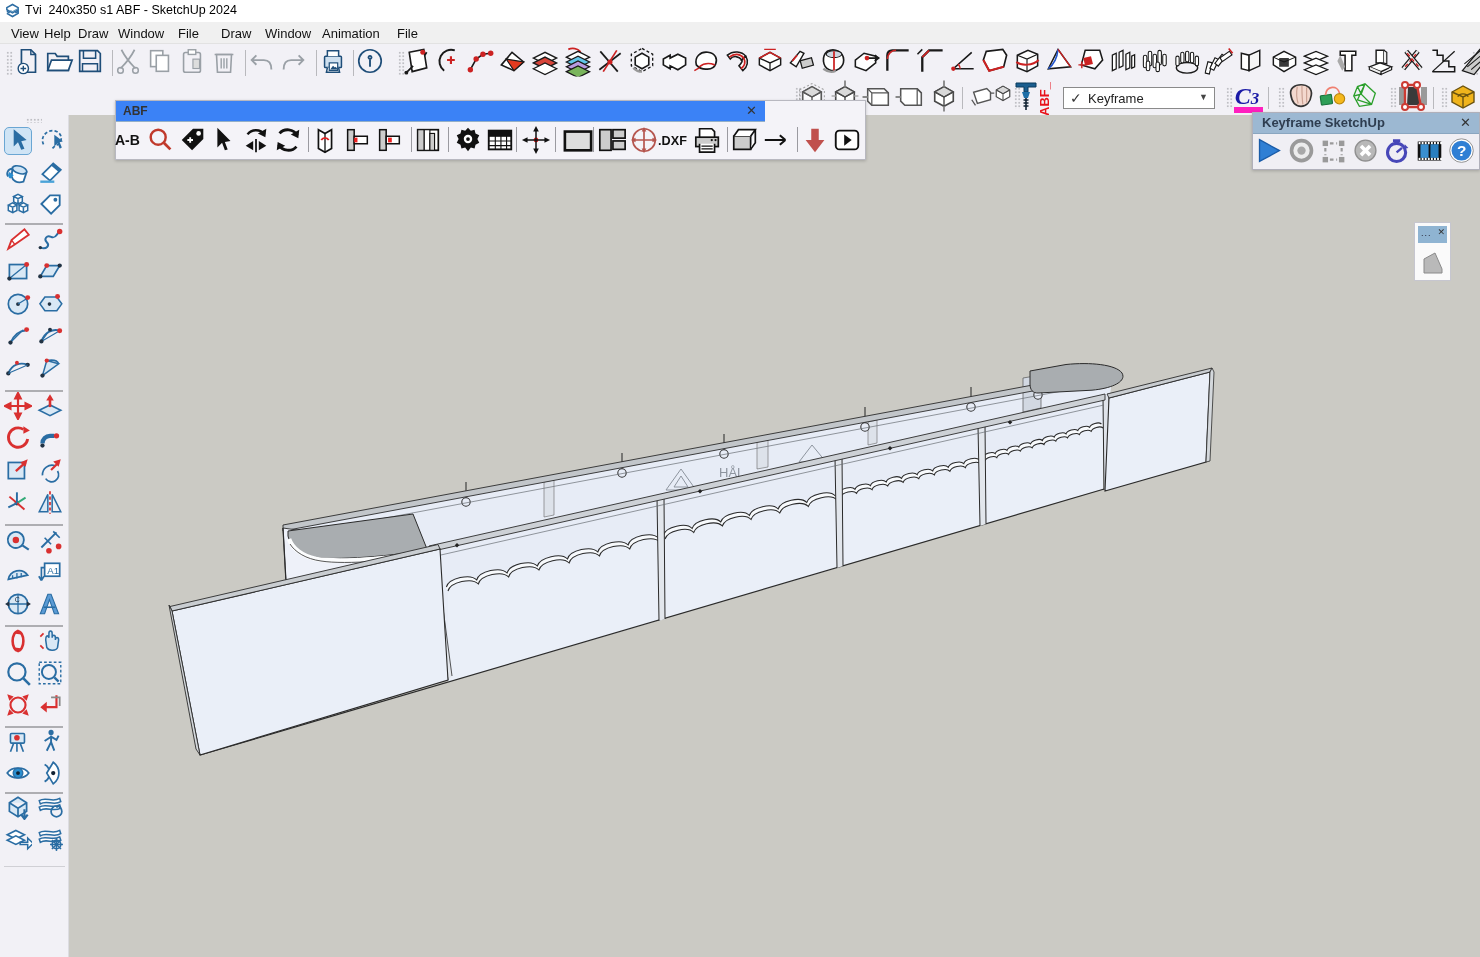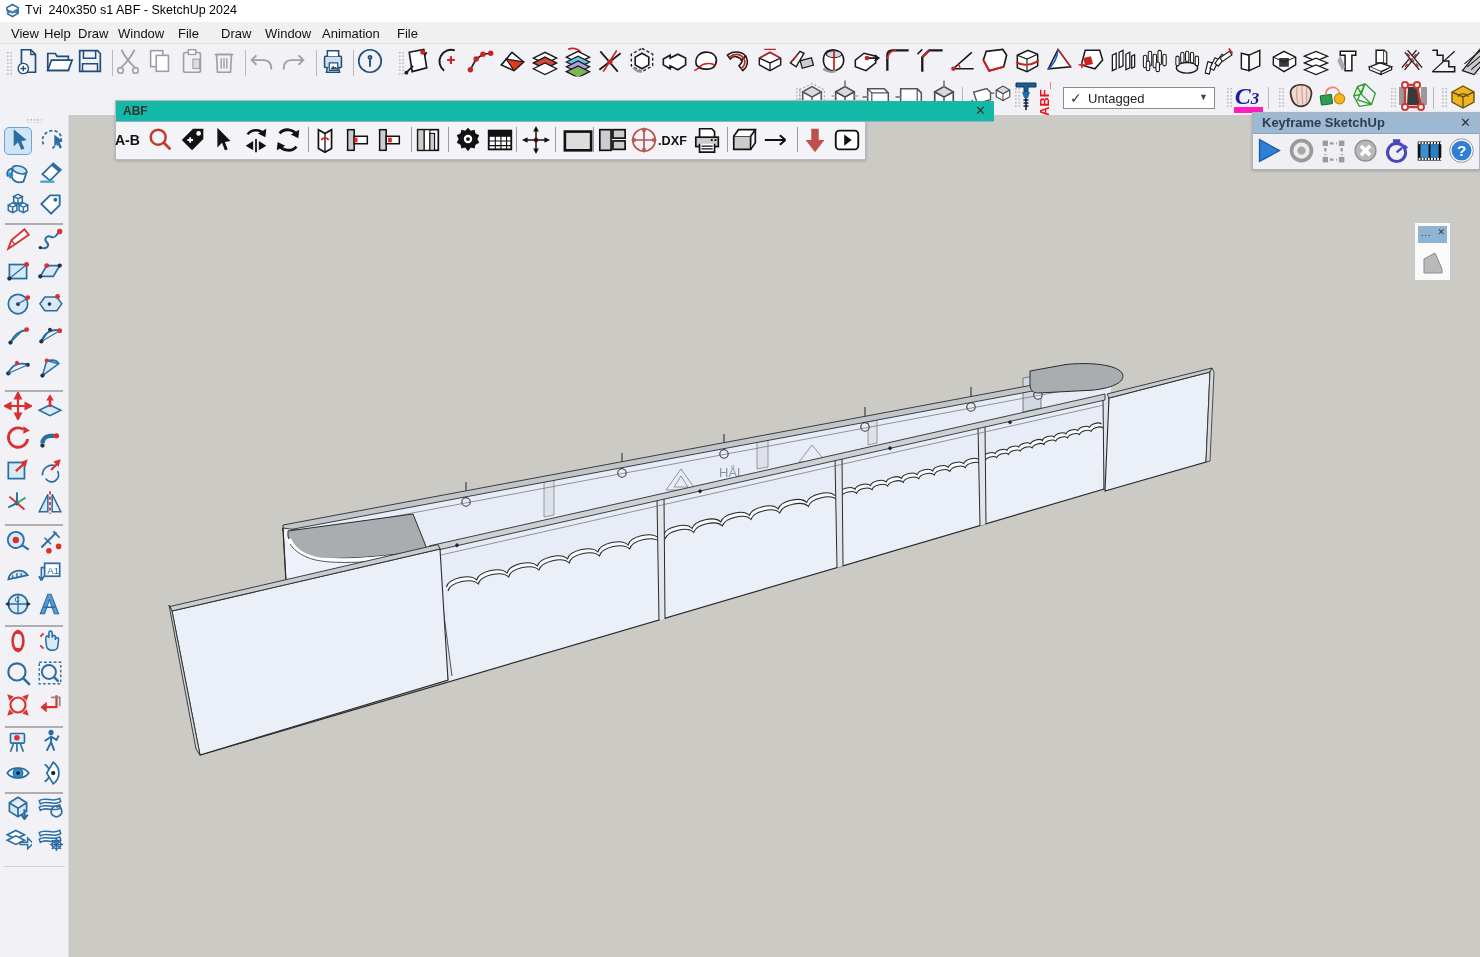--- a/index.html
+++ b/index.html
@@ -320,21 +320,21 @@
     </svg></div>
 <div class="grip" style="left:1014px;top:87px;height:22px"></div>
 <div class="ic" style="left:1030px;top:98px"><svg width="32" height="32" viewBox="0 0 32 32">
       <path d="M2 3 L22 3 L22 7 L14 7 L14 12 L10 12 L10 7 L2 7 Z" fill="#1b5e8f" stroke="#0b3a5c" stroke-width="1"></path>
       <path d="M8 12 L16 12 L14 18 L10 18 Z" fill="#1e6fa8"></path>
       <path d="M12 18 L12 30 M9.5 20 L14.5 20 M9.5 23 L14.5 23 M9.5 26 L14.5 26" stroke="#123" stroke-width="1.6"></path>
     </svg></div>
 <div class="ic" style="left:1044px;top:99px;color:#e8131c;font-weight:bold;font-size:13px;transform:translate(-50%,-50%) rotate(-90deg)">ABF_</div>
 <div class="abs" style="left:1063px;top:87px;width:152px;height:22px;background:#fff;border:1px solid #8a8a8a">
 <div class="abs" style="left:6px;top:2px;font-size:14px;color:#333">✓</div>
-<div class="abs" style="left:24px;top:3px;font-size:13px;color:#222">Untagged</div>
+<div class="abs" style="left:24px;top:3px;font-size:13px;color:#222">Keyframe</div>
 <div class="abs" style="right:6px;top:4px;font-size:9px;color:#444">▼</div>
   </div>
 <div class="ic" style="left:1247px;top:96px;font-family:'Liberation Serif',serif;font-style:italic;font-weight:bold;font-size:24px;color:#1a1aa6">C<span style="font-size:17px">3</span></div>
 <div class="abs" style="left:1234px;top:107px;width:29px;height:6px;background:#ff1fbf"></div>
 <div class="grip" style="left:1226px;top:87px;height:22px"></div>
 <div class="vsep" style="left:1268px;top:87px;height:22px"></div>
 <div class="grip" style="left:1278px;top:87px;height:22px"></div>
 <div class="ic" style="left:1301px;top:98px"><svg width="30" height="30" viewBox="0 0 32 32">
       <path d="M5 14 C4 8 9 4 16 4 C23 4 28 8 27 15 C26 22 22 27 16 27 C9 27 6 21 5 14 Z" fill="#f3d8ce" stroke="#333" stroke-width="1.8"></path>
       <path d="M12 6 C11 12 11 18 13 24 M17 5 C17 12 17 18 18 25 M22 7 C22 13 22 18 22 23" stroke="#c9a092" stroke-width="1.2" fill="none"></path>
@@ -686,21 +686,21 @@
 <path d="M172,611 L440,549 L448,680 L200,755 Z" fill="#eaeff8" stroke="#2b2b2b" stroke-width="1.1"></path>
 <path d="M170,606.5 L438,544.5 L440,549 L172,611 Z" fill="#c9cdd1" stroke="#2b2b2b" stroke-width="0.9"></path>
 <path d="M169,605 L172,611 L200,755 L196,749 Z" fill="#d4d8dc" stroke="#2b2b2b" stroke-width="0.9"></path>
 <path d="M1109,398 L1210,372 L1206,462 L1105,491 Z" fill="#eaeff8" stroke="#2b2b2b" stroke-width="1.1"></path>
 <path d="M1107,394 L1212,368 L1210,372 L1109,398 Z" fill="#c9cdd1" stroke="#2b2b2b" stroke-width="0.9"></path>
 <path d="M1212,368 L1214,372 L1210,461 L1206,462 L1210,372 Z" fill="#d4d8dc" stroke="#2b2b2b" stroke-width="0.8"></path>
 <path d="M1030,371 L1066,364.5 C1090,362 1116,364.5 1122,373 C1126.5,380.5 1115,388 1092,390.2 L1038,393 C1033,393.2 1030,390 1030,384 Z" fill="#a9adb0" stroke="#2b2b2b" stroke-width="1"></path>
     </svg>
 </div>
 <div class="abs" style="left:115px;top:100px;width:751px;height:60px;background:#f4f3f8;border:1px solid #b8b8c0;box-shadow:0 1px 3px rgba(0,0,0,.2)">
-<div class="abs" style="left:0;top:0;width:878px;height:21px;background:#14b8a6;border-bottom:1px solid #93afc7">
+<div class="abs" style="left:0;top:0;width:649px;height:21px;background:#3b82f6;border-bottom:1px solid #93afc7">
       <span style="position:absolute;left:7px;top:3px;font-size:12px;font-weight:bold;color:#333">ABF</span>
       <span style="position:absolute;right:8px;top:2px;font-size:13px;color:#333">✕</span>
     </div>
 <div class="abs" style="left:-2px;top:24px"><svg width="30" height="30" viewBox="0 0 32 32">
         <text x="1" y="21" font-size="15" font-weight="bold" fill="#111" font-family="Liberation Sans">A-B</text>
       </svg></div>
 <div class="abs" style="left:30px;top:24px"><svg width="30" height="30" viewBox="0 0 32 32">
         <circle cx="13" cy="13" r="8" fill="none" stroke="#c0392b" stroke-width="2.6"></circle>
         <path d="M19 19 L26 26" stroke="#c0392b" stroke-width="3"></path>
       </svg></div>

